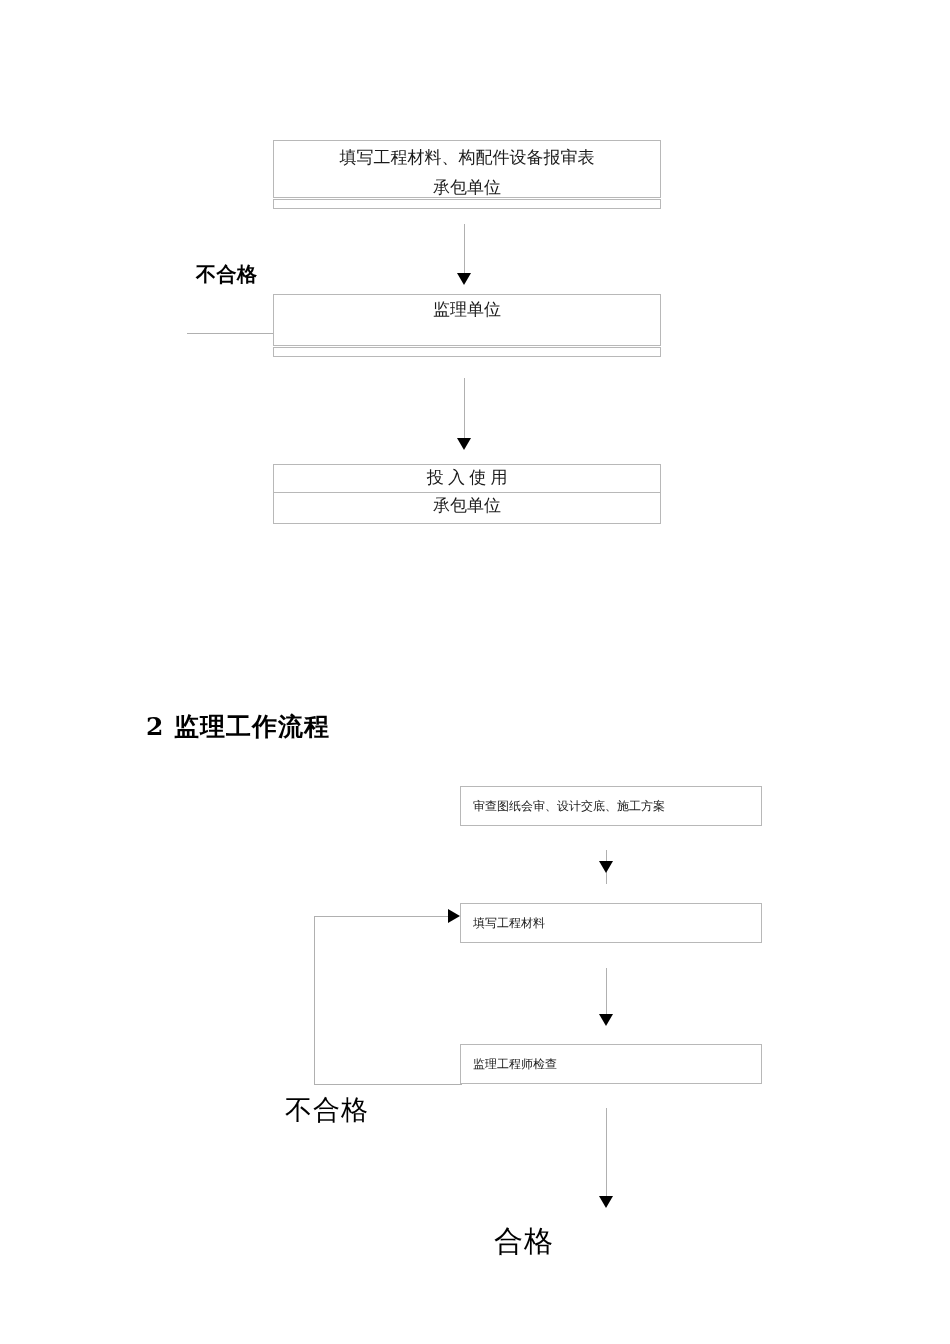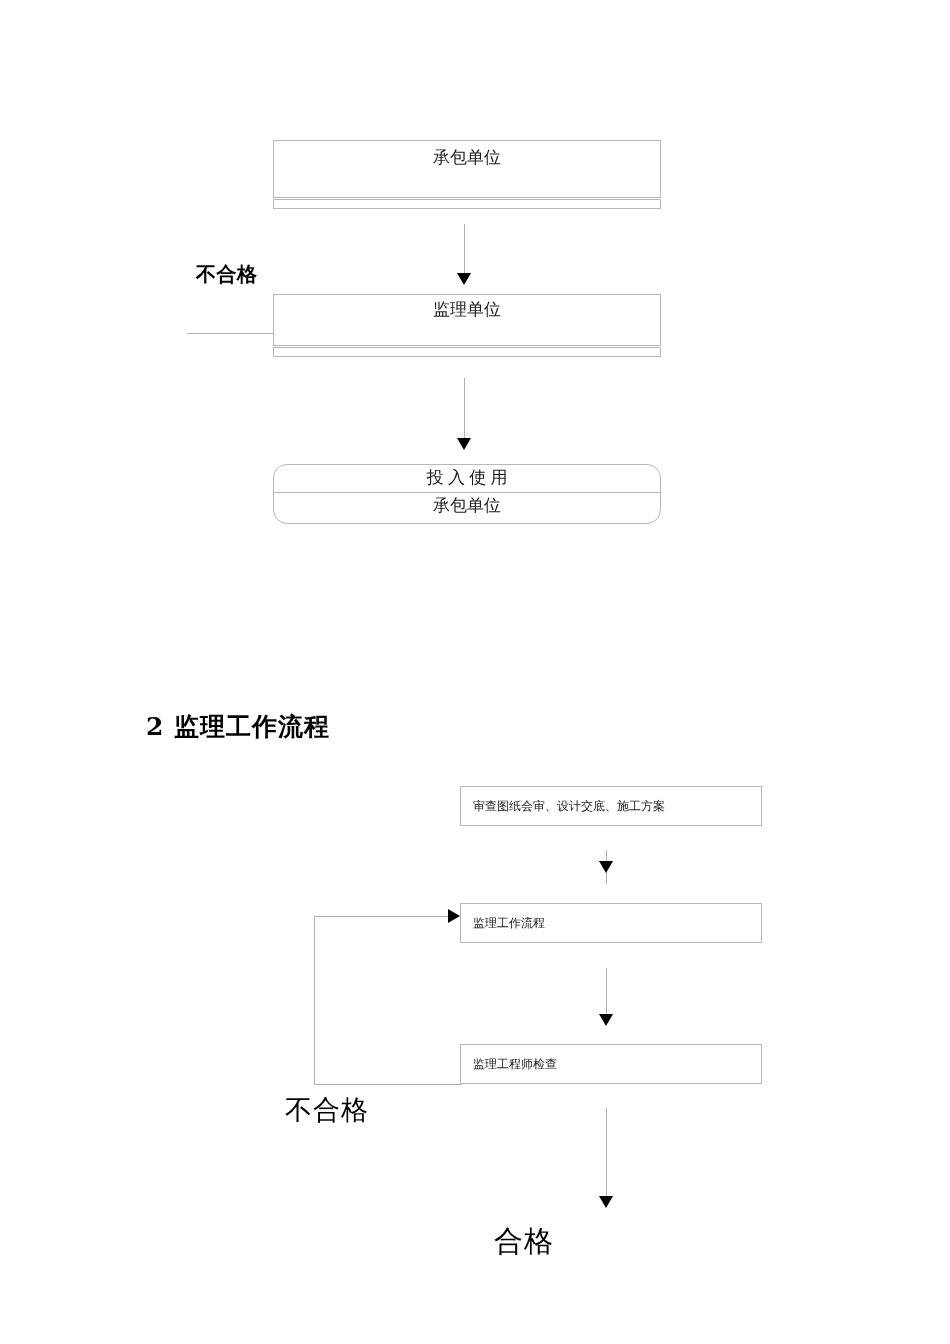--- a/index.html
+++ b/index.html
@@ -81,21 +81,21 @@
 
   #box-verify {
     left: 273px; top: 294px; width: 388px; height: 52px;
   }
   #box-verify-strip {
     left: 273px; top: 347px; width: 388px; height: 10px;
   }
   #box-verify .node-text { padding-top: 3px; }
 
   #box-put-in-use {
-    left: 273px; top: 464px; width: 388px; height: 60px; border-radius: 14px;
+    left: 273px; top: 464px; width: 388px; height: 60px;
   }
   #box-put-in-use .title-row {
     border-bottom: 1px solid #b8b8b8;
     padding-top: 1px;
     padding-bottom: 1px;
   }
   #box-put-in-use .sub-row {
     padding-top: 1px;
   }
 
@@ -148,20 +148,21 @@
   }
 </style>
 </head>
 <body>
 
 <div class="page">
 
   <div>
 
     <div class="node" id="box-fill-form">
+      <div class="node-text center-text">填写工程材料、构配件设备报审表</div>
       <div class="node-text center-text">承包单位</div>
     </div>
     <div class="node" id="box-fill-form-strip"></div>
 
     <div class="vline" style="left:464px; top:224px; height:49px;"></div>
     <div class="arrow-down" style="left:457px; top:273px;"></div>
 
     <div class="free-label" id="label-fail-1">不合格</div>
 
     <div class="hline" style="left:187px; top:333px; width:87px;"></div>
@@ -185,21 +186,21 @@
   <div>
 
     <div class="node" id="box-review-drawings">
       <div class="box2-text left-text">审查图纸会审、设计交底、施工方案</div>
     </div>
 
     <div class="vline" style="left:606px; top:850px; height:34px;"></div>
     <div class="arrow-down" style="left:599px; top:861px;"></div>
 
     <div class="node" id="box-material-inspect">
-      <div class="box2-text left-text">监理工作流程</div>
+      <div class="box2-text left-text">填写工程材料</div>
     </div>
 
     <div class="hline" style="left:314px; top:1084px; width:148px;"></div>
     <div class="vline" style="left:314px; top:916px; height:168px;"></div>
     <div class="hline" style="left:314px; top:916px; width:134px;"></div>
     <div class="arrow-right" style="left:448px; top:909px;"></div>
 
     <div class="vline" style="left:606px; top:968px; height:56px;"></div>
     <div class="arrow-down" style="left:599px; top:1014px;"></div>
 

